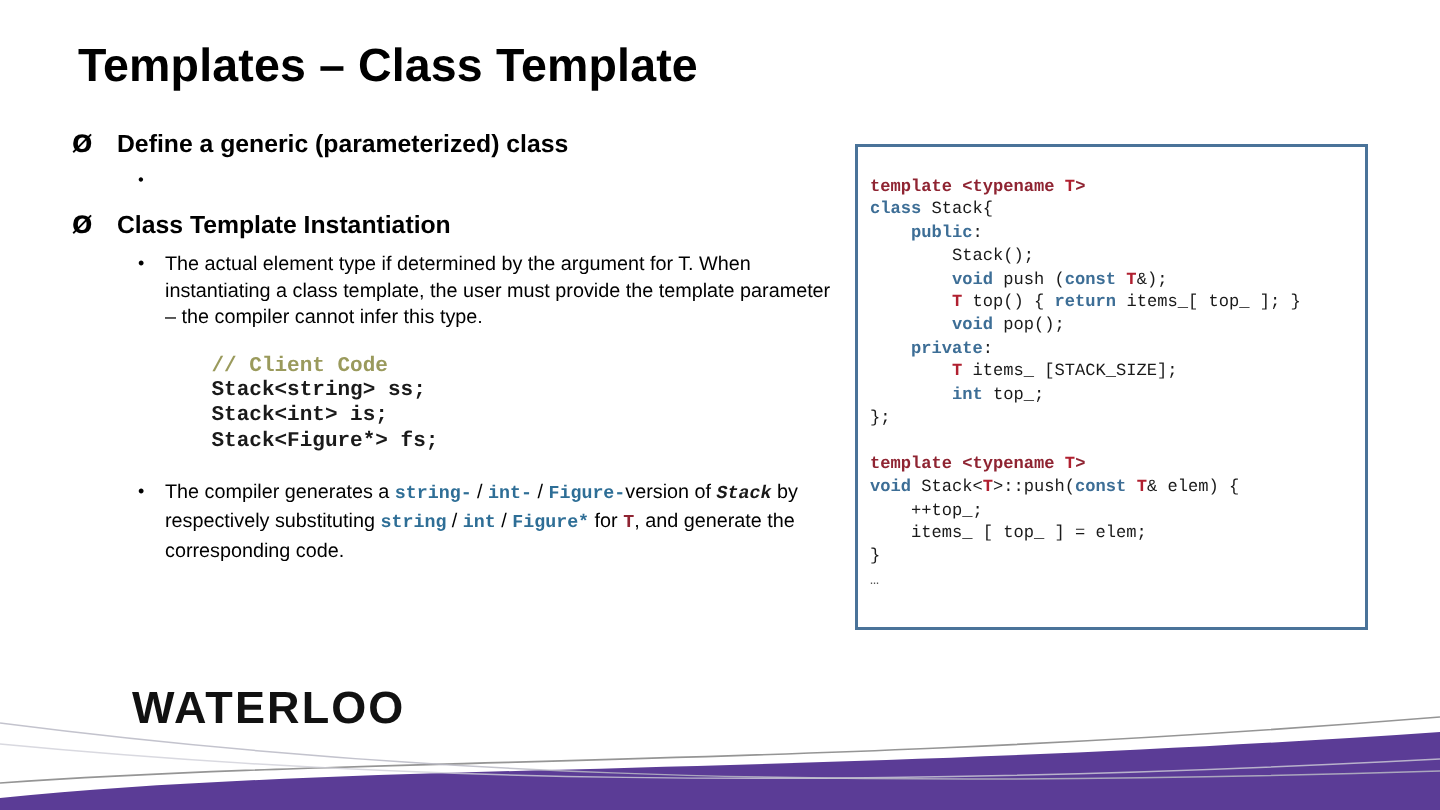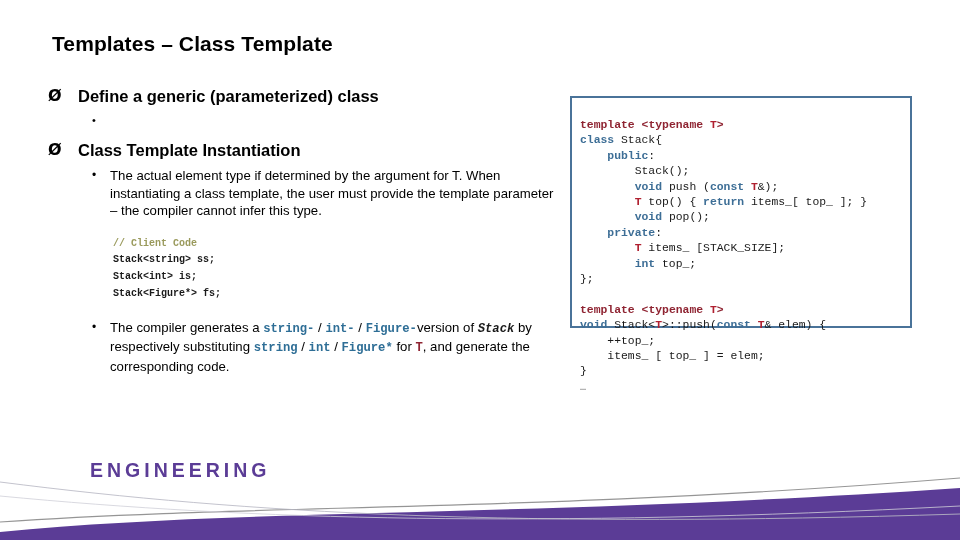--- a/index.html
+++ b/index.html
@@ -22,21 +22,21 @@
     height: 540px;
     background: #ffffff;
   }
 
   
   #slide-title {
     position: absolute;
     left: 52px;
     top: 24px;
     width: 860px;
-    font-size: 21px;
+    font-size: 31px;
     font-weight: bold;
     color: #000000;
     letter-spacing: 0.1px;
     line-height: 40px;
     white-space: nowrap;
   }
 
   
   #content-left {
     position: absolute;
@@ -96,23 +96,23 @@
     color: #000000;
   }
 
   .gap-a { height: 27px; }
   .gap-b { height: 6px; }
   .gap-c { height: 16px; }
   .gap-d { height: 16px; }
 
   
   #client-code {
-    margin-left: 65px;
+    margin-left: 93px;
     font-family: "Liberation Mono", "DejaVu Sans Mono", monospace;
-    font-size: 10px;
+    font-size: 14px;
     line-height: 16.8px;
     color: #1a1a1a;
     font-weight: bold;
     white-space: pre;
   }
   #client-code .comment { color: #9a9a5c; }
 
   
   .tok-mono {
     font-family: "Liberation Mono", "DejaVu Sans Mono", monospace;
@@ -123,21 +123,21 @@
   .tok-red  { color: #8f2432; }
   .tok-dark { color: #1a1a1a; font-style: italic; }
   .sep { color: #000000; }
 
   
   #code-box {
     position: absolute;
     left: 570px;
     top: 96px;
     width: 342px;
-    height: 232px;
+    height: 324px;
     border: 2px solid #4a7399;
     background: #ffffff;
     box-sizing: border-box;
   }
   #code-box-inner {
     position: absolute;
     left: 8px;
     top: 20px;
     font-family: "Liberation Mono", "DejaVu Sans Mono", monospace;
     font-size: 11.4px;
@@ -252,21 +252,21 @@
 <span><span class="plain">};</span></span>
 <span class="blank"></span><span><span class="tmpl">template </span><span class="tmpl">&lt;</span><span class="tmpl">typename </span><span class="tparam">T</span><span class="tmpl">&gt;</span></span>
 <span><span class="kw">void </span><span class="plain">Stack&lt;</span><span class="tparam">T</span><span class="plain">&gt;::push(</span><span class="kw">const </span><span class="tparam">T</span><span class="plain">&amp; elem) {</span></span>
 <span><span class="plain">    ++top_;</span></span>
 <span><span class="plain">    items_ [ top_ ] = elem;</span></span>
 <span><span class="plain">}</span></span>
 <span><span class="ell">…</span></span></div>
   </div>
 
   <div id="logo">
-    <div id="logo-engineering">ENGINEERING</div>
+    <div id="logo-waterloo">WATERLOO</div>
   </div>
 
   <svg id="footer-swoosh" viewBox="0 0 960 70" preserveAspectRatio="none">
     <path d="M0,62 C240,38 520,48 960,18 L960,70 L0,70 Z" fill="#5b3c96"></path>
     <path d="M0,52 C260,34 540,42 960,8" fill="none" stroke="#8a8a8a" stroke-width="1.1" opacity="0.9"></path>
     <path d="M0,12 C250,44 520,58 960,44" fill="none" stroke="#b9b9c4" stroke-width="1" opacity="0.85"></path>
     <path d="M0,26 C250,50 540,58 960,36" fill="none" stroke="#cfcfd8" stroke-width="1" opacity="0.8"></path>
   </svg>
 
 </div>

